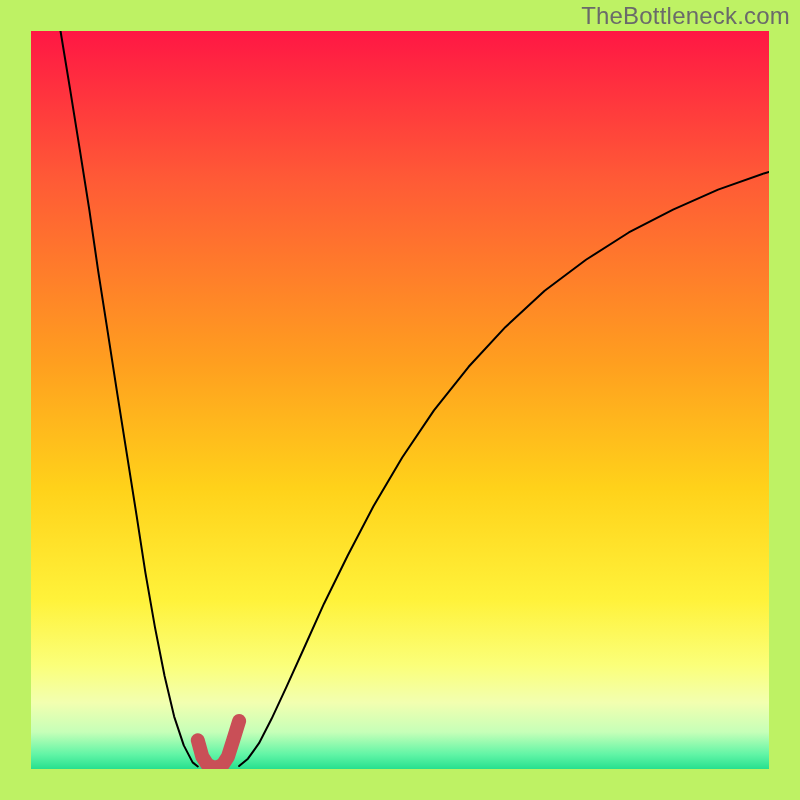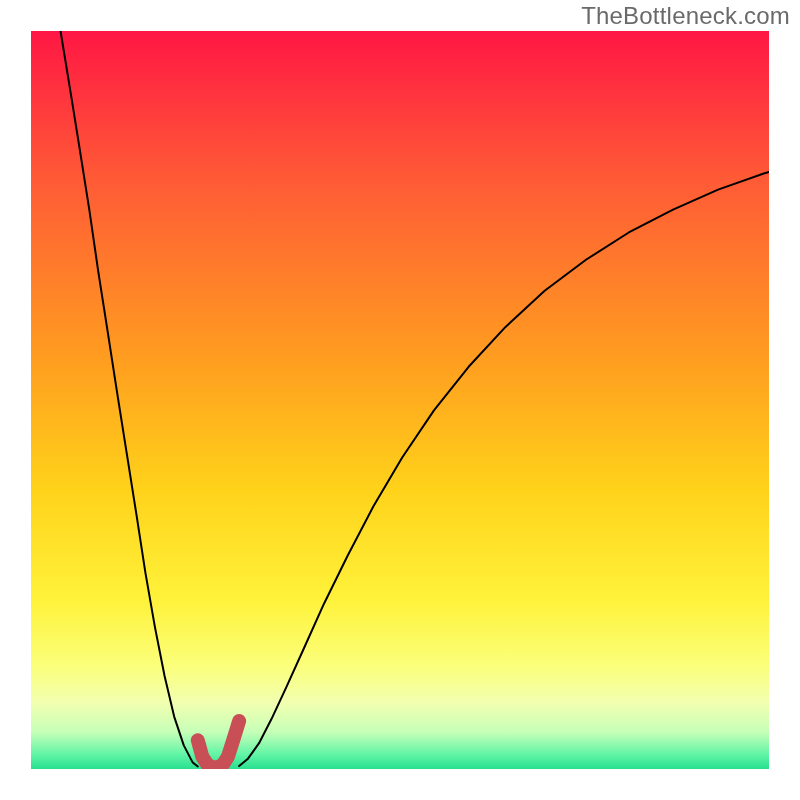--- a/index.html
+++ b/index.html
@@ -10,21 +10,21 @@
     background: #000;
     overflow: hidden;
     font-family: Arial, Helvetica, sans-serif;
   }
   .frame {
     position: absolute;
     left: 0;
     top: 0;
     width: 800px;
     height: 800px;
-    background: #ffffff;
+    background: #bef264;
   }
   .watermark {
     position: absolute;
     top: 2px;
     right: 10px;
     color: #6a6a6a;
     font-size: 24px;
     font-weight: 400;
     letter-spacing: 0.2px;
     user-select: none;

